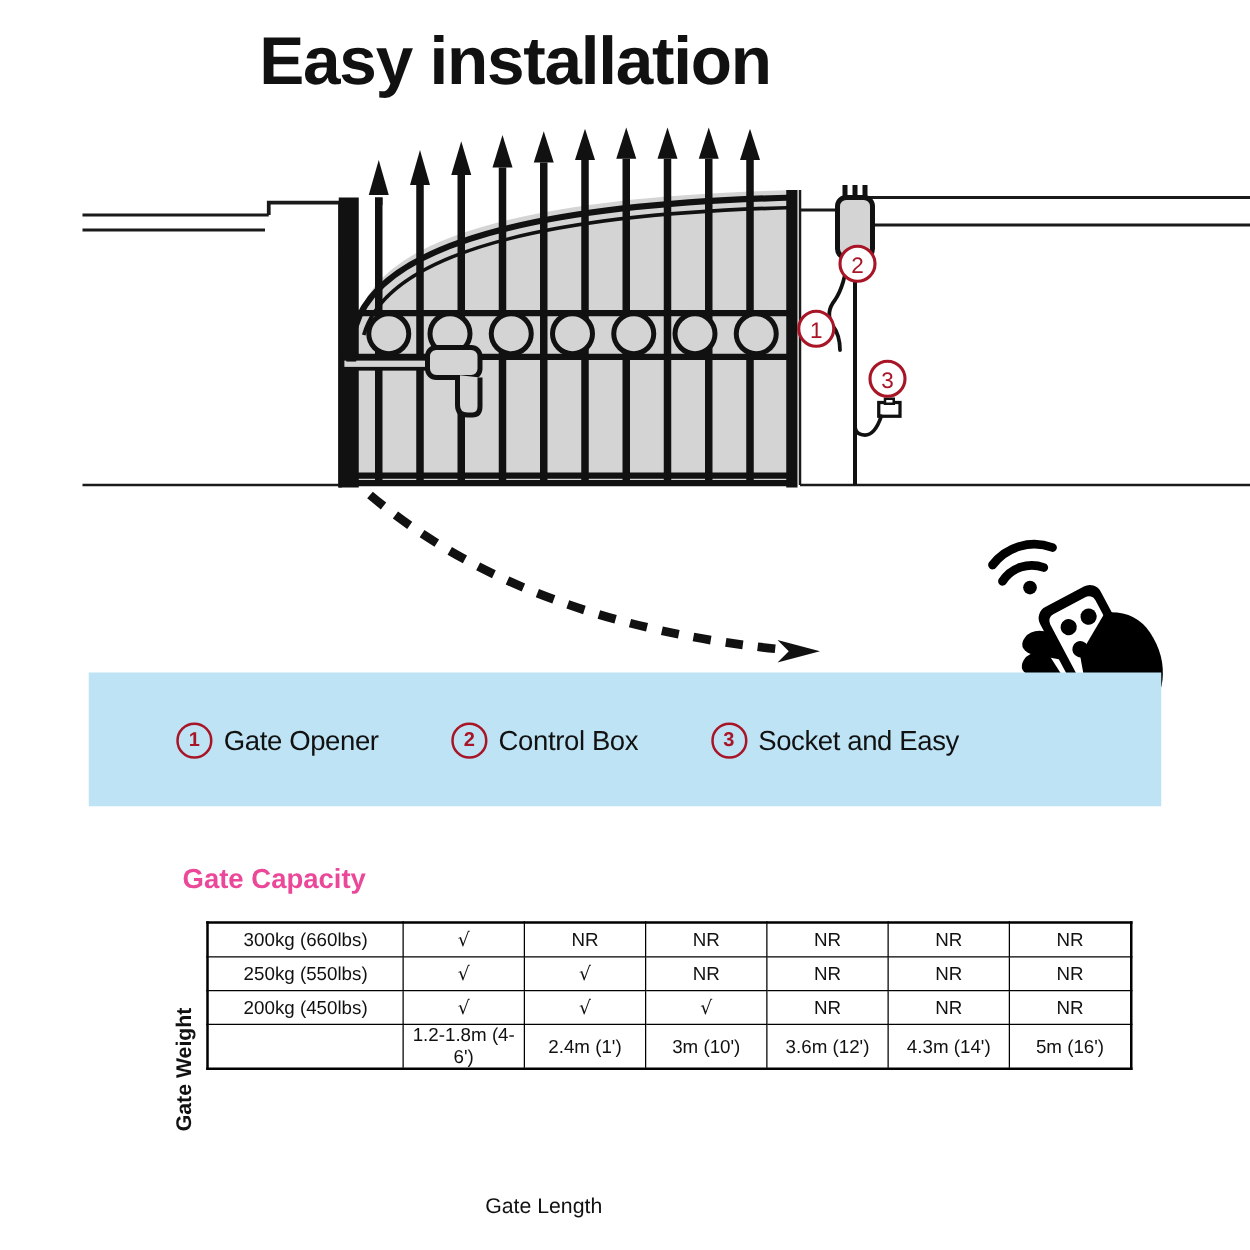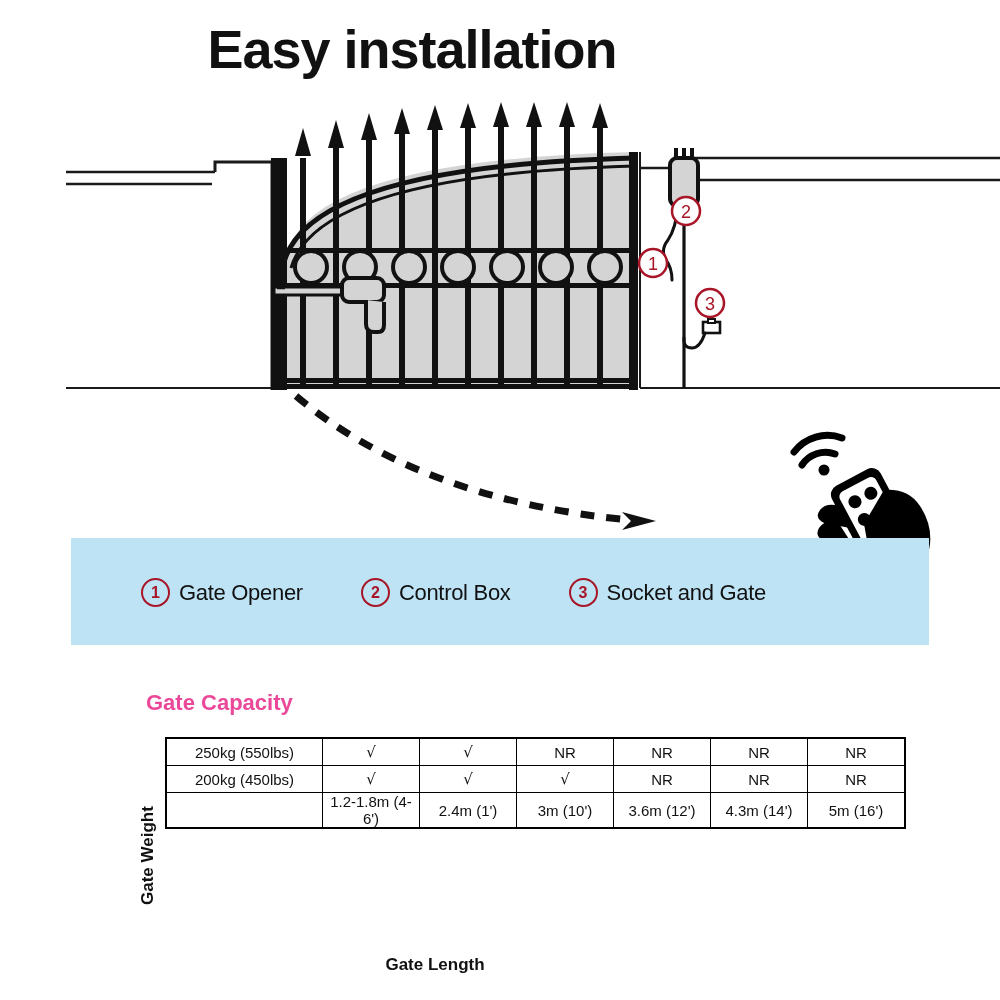--- a/index.html
+++ b/index.html
@@ -84,21 +84,21 @@
     width:155px;text-align:left;padding-left:8px;font-size:15px;
   }
   td.dcell{width:96px;}
   td.nr{background:#c4c4c4;font-size:15px;}
   td.ok{font-size:16px;font-family:"DejaVu Sans",sans-serif;}
   td.foot{font-size:14px;}
   td.blank{background:#ffffff;}
   table.cap{border:2px solid #000;}
   .gl-label{
     position:absolute;left:0px;top:955px;width:870px;text-align:center;
-    font-size:17px;font-weight:bold;color:#111111;
+    font-size:17px;font-weight:normal;color:#111111;
   }
 </style>
 </head>
 <body>
 
 <div class="page">
 
   <div class="title">Easy installation</div>
 
   <div class="illustration">
@@ -287,33 +287,42 @@
       <div class="legend-item">
         <span class="legend-num">1</span>
         <span class="legend-label">Gate Opener</span>
       </div>
       <div class="legend-item">
         <span class="legend-num">2</span>
         <span class="legend-label">Control Box</span>
       </div>
       <div class="legend-item">
         <span class="legend-num">3</span>
-        <span class="legend-label">Socket and Gate</span>
+        <span class="legend-label">Socket and Easy</span>
       </div>
     </div>
   </div>
 
   <div class="table-area">
     <div class="cap-title">Gate Capacity</div>
   </div>
 
   <div class="gw-label" style="position:absolute;left:138px;top:905px;">Gate Weight</div>
 
   <table class="cap">
     <tbody id="cap-body">
+        <tr>
+          <td class="wlabel">300kg (660lbs)</td>
+          <td class="dcell ok">√</td>
+          <td class="dcell nr">NR</td>
+          <td class="dcell nr">NR</td>
+          <td class="dcell nr">NR</td>
+          <td class="dcell nr">NR</td>
+          <td class="dcell nr">NR</td>
+        </tr>
         <tr>
           <td class="wlabel">250kg (550lbs)</td>
           <td class="dcell ok">√</td>
           <td class="dcell ok">√</td>
           <td class="dcell nr">NR</td>
           <td class="dcell nr">NR</td>
           <td class="dcell nr">NR</td>
           <td class="dcell nr">NR</td>
         </tr>
         <tr>

